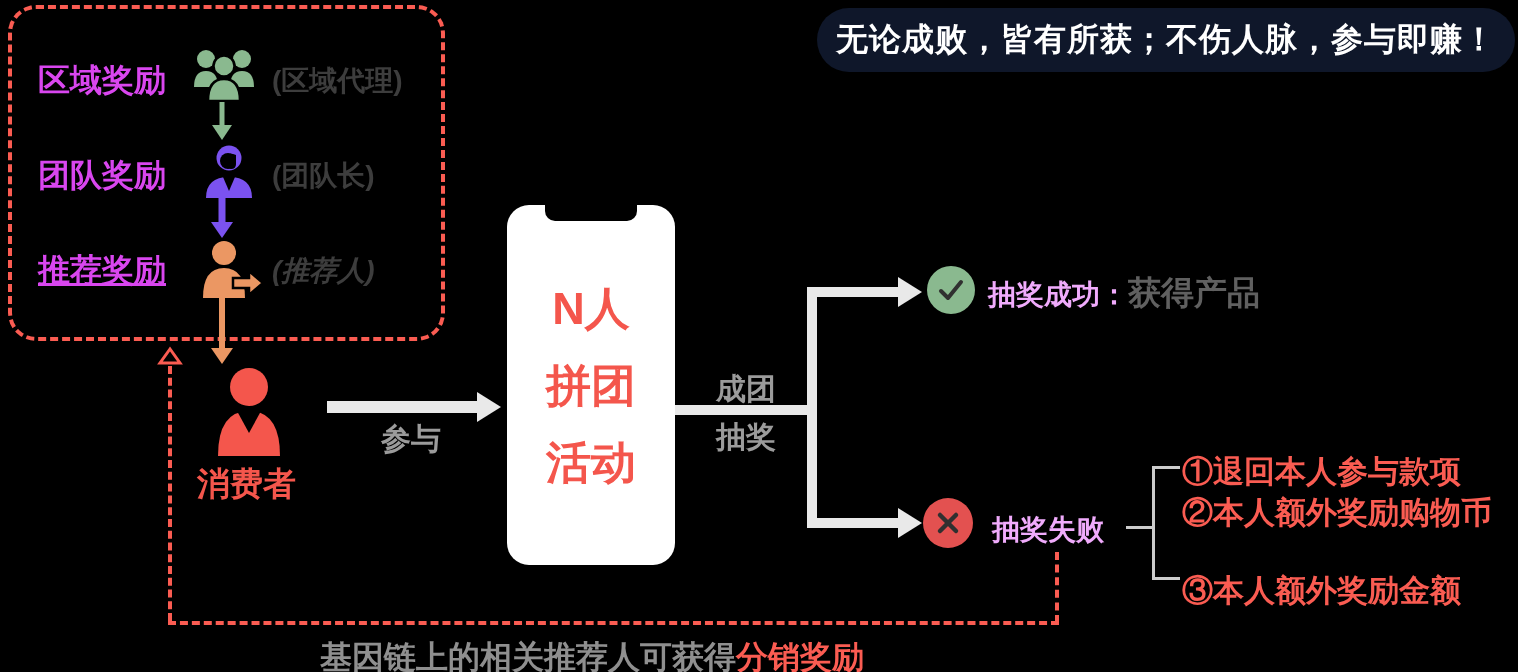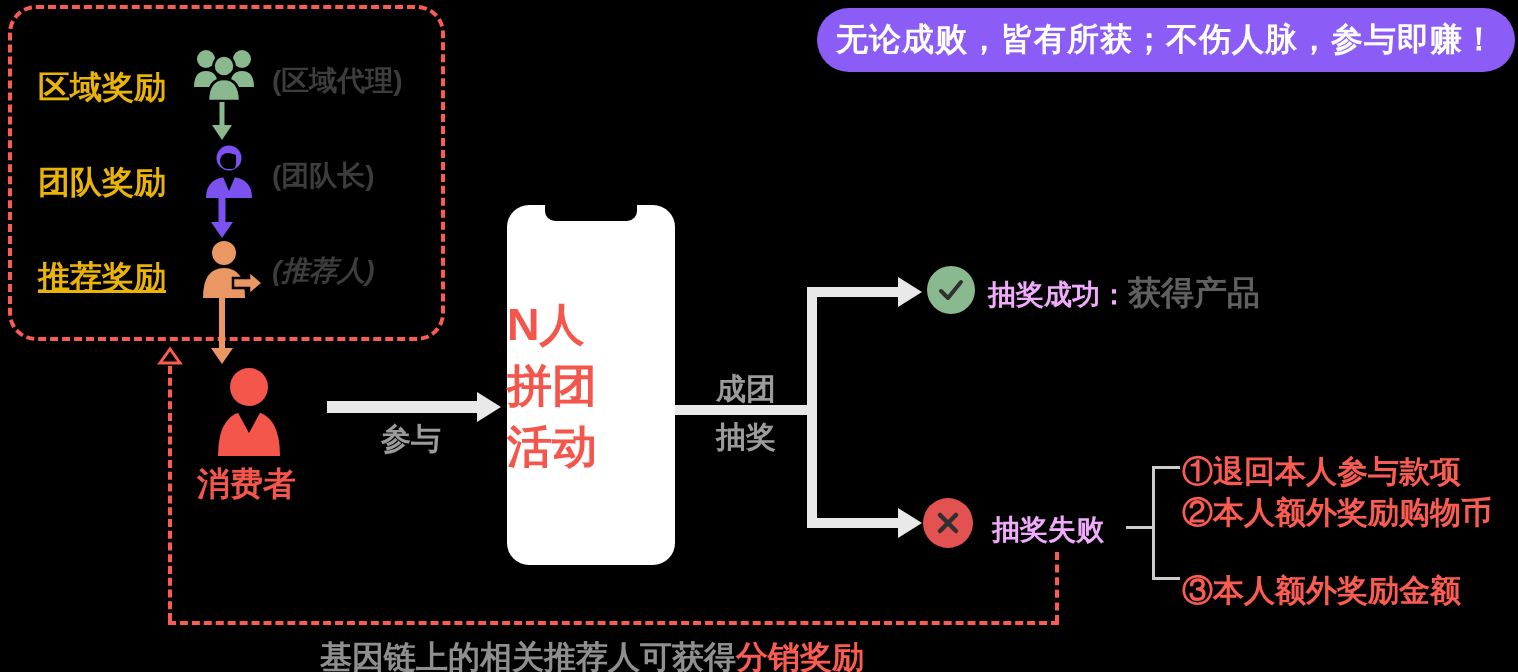--- a/index.html
+++ b/index.html
@@ -6,46 +6,46 @@
   .stage {
     position:relative; width:1518px; height:672px; background:#000;
     font-family:"Liberation Sans", sans-serif; overflow:hidden;
     font-weight:bold;
   }
   .abs { position:absolute; }
 
   
   .banner {
     left:817px; top:8px; width:698px; height:64px; border-radius:32px;
-    background:#8b5cf6; color:#fff; font-size:32px; letter-spacing:1px;
+    background:#0f172a; color:#fff; font-size:32px; letter-spacing:1px;
     display:flex; align-items:center; justify-content:center;
   }
 
   
   .chain-box {
     left:8px; top:5px; width:437px; height:336px; box-sizing:border-box;
     border:4px dashed #fa5c52; border-radius:28px;
   }
-  .chain-label { font-size:32px; color:#eab308;margin-top:7px; }
+  .chain-label { font-size:32px; color:#d946ef; }
   .chain-role  { font-size:28px; color:#3d3d3d; }
 
   
   .gline { background:#e9e9e9; }
   .harrow-head {
     width:0; height:0; border-top:15px solid transparent;
     border-bottom:15px solid transparent; border-left:24px solid #e9e9e9;
   }
   .gray-label { font-size:30px; color:#9b9b9b; }
 
   
   .phone {
     left:507px; top:205px; width:168px; height:360px;
     background:#fff; border-radius:22px;
-    display:flex; flex-direction:column; 
-    justify-content:center; gap:16px;
+    display:flex; flex-direction:column; align-items:center;
+    justify-content:center; gap:32px;
   }
   .phone-notch {
     position:absolute; left:38px; top:0; width:92px; height:16px;
     background:#000; border-radius:0 0 10px 10px;
   }
   .phone-line { font-size:45px; color:#f4564c; line-height:1; }
 
   
   .circle { border-radius:50%; display:flex; align-items:center; justify-content:center; }
   .success-circle { left:927px; top:266px; width:48px; height:48px; background:#8ab98f; }

